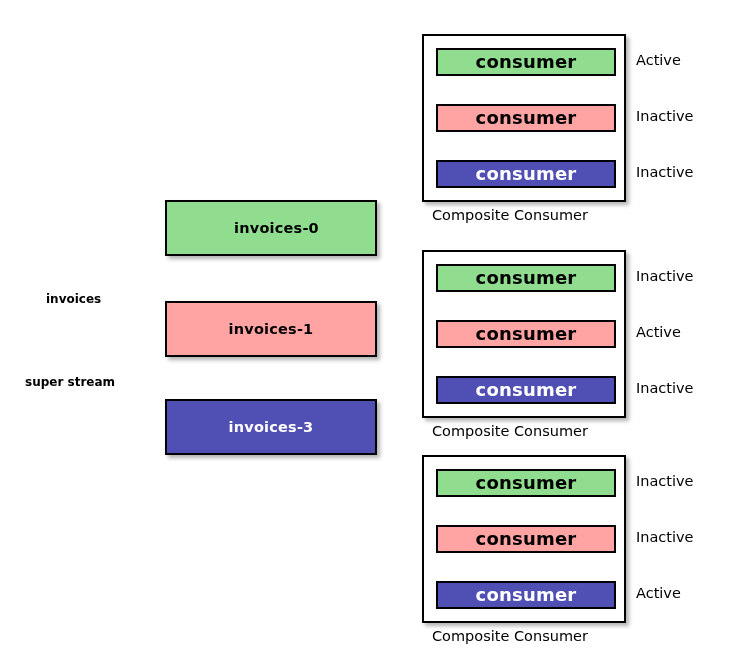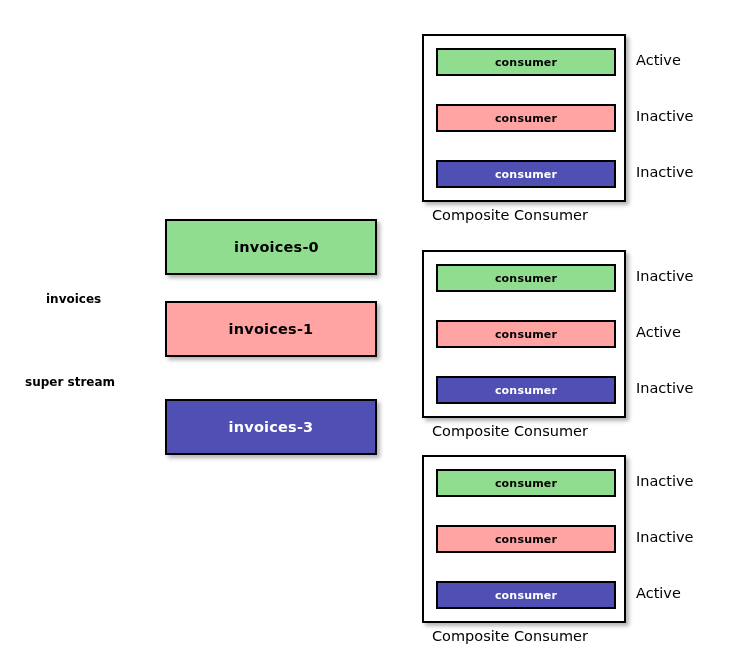--- a/index.html
+++ b/index.html
@@ -87,21 +87,21 @@
   .consumer-row.r2 { top: 124px; }
 
   .consumer-bar {
     width: 180px;
     height: 28px;
     border: 2px solid #000000;
     box-sizing: border-box;
     display: flex;
     align-items: center;
     justify-content: center;
-    font-size: 11px;
+    font-size: 18px;
     font-weight: bold;
     line-height: 1;
     letter-spacing: 0.2px;
   }
 
   .state-label {
     position: absolute;
     left: 214px;
     width: 110px;
     height: 28px;
@@ -128,21 +128,21 @@
 </style>
 </head>
 <body>
 
 <div id="canvas">
 
   <div class="super-caption" style="left:46px; top:293px;">invoices</div>
 
   <div class="super-caption" style="left:25px; top:350px;margin-top:26px;">super stream</div>
 
-  <div class="stream-bar bar-green" style="left:165px; top:219px;padding-left:11px;">
+  <div class="stream-bar bar-green" style="left:165px; top:200px;padding-left:11px;">
     <span class="bar-label txt-dark">invoices-0</span>
   </div>
 
   <div class="stream-bar bar-pink" style="left:165px; top:301px;">
     <span class="bar-label txt-dark">invoices-1</span>
   </div>
 
   <div class="stream-bar bar-blue" style="left:165px; top:399px;">
     <span class="bar-label txt-light">invoices-3</span>
   </div>

